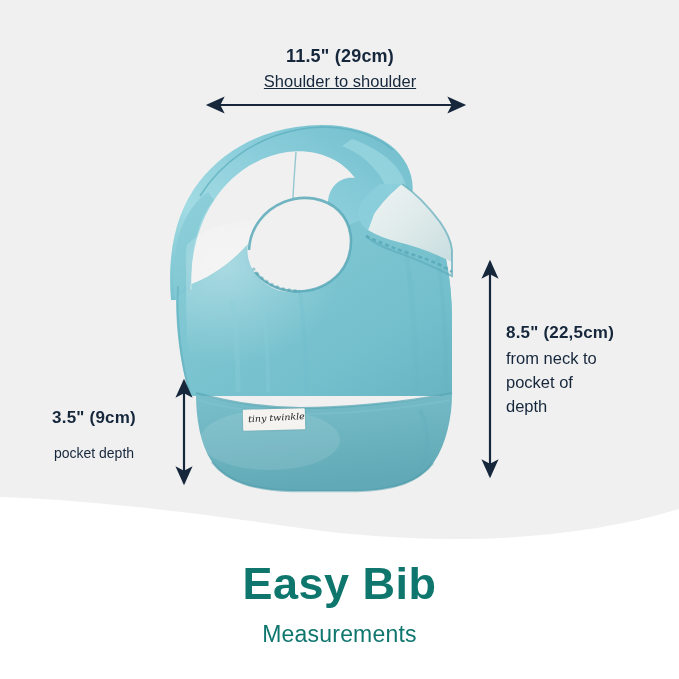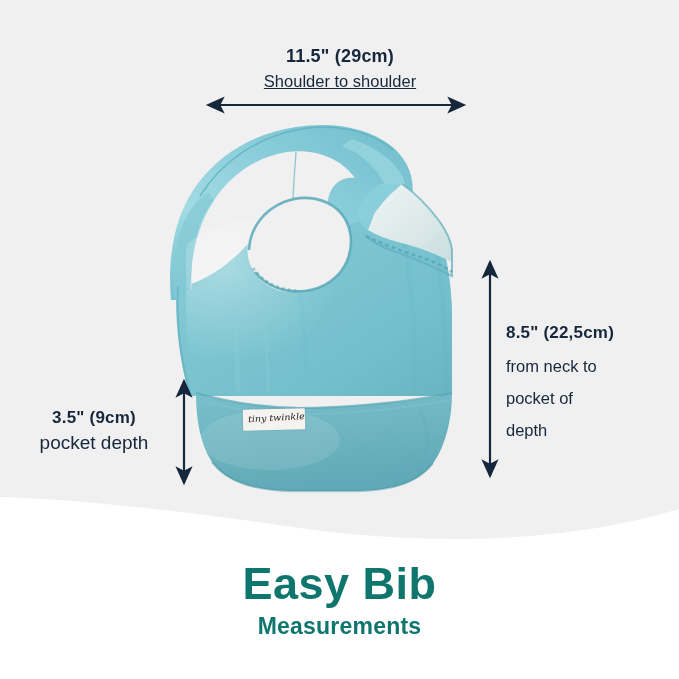--- a/index.html
+++ b/index.html
@@ -57,52 +57,52 @@
   #label-width .val { font-size: 18px; display: block; }
   #label-width .desc { font-size: 16.5px; display: block; margin-top: 3px; text-decoration: underline; }
 
   #label-height {
     left: 506px;
     top: 323px;
     width: 168px;
     text-align: left;
   }
   #label-height .val { font-size: 17px; display: block; }
-  #label-height .desc { font-size: 16.5px; display: block; margin-top: 12px; }
+  #label-height .desc { font-size: 16.5px; display: block; margin-top: 4px; }
 
   #label-pocket {
     left: 18px;
     top: 408px;
     width: 152px;
     text-align: center;
   }
   #label-pocket .val { font-size: 17px; display: block; }
-  #label-pocket .desc { font-size: 19px; display: block; margin-top: 2px; }
+  #label-pocket .desc { font-size: 14px; display: block; margin-top: 16px; }
 
   #title-block {
     position: absolute;
     left: 0;
     top: 560px;
     width: 679px;
     text-align: center;
     color: #0f766e;
   }
   #title-main {
     font-size: 45px;
     font-weight: bold;
     letter-spacing: 0.5px;
     line-height: 1.05;
     display: block;
   }
   #title-sub {
     font-size: 23px;
-    font-weight: bold;
+    font-weight: normal;
     letter-spacing: 0.2px;
     display: block;
-    margin-top: 6px;
+    margin-top: 14px;
   }
 
   .brand-tag {
     position: absolute;
     left: 243px;
     top: 409px;
     width: 62px;
     height: 21px;
     background: #f4f3ef;
     border-radius: 1px;

